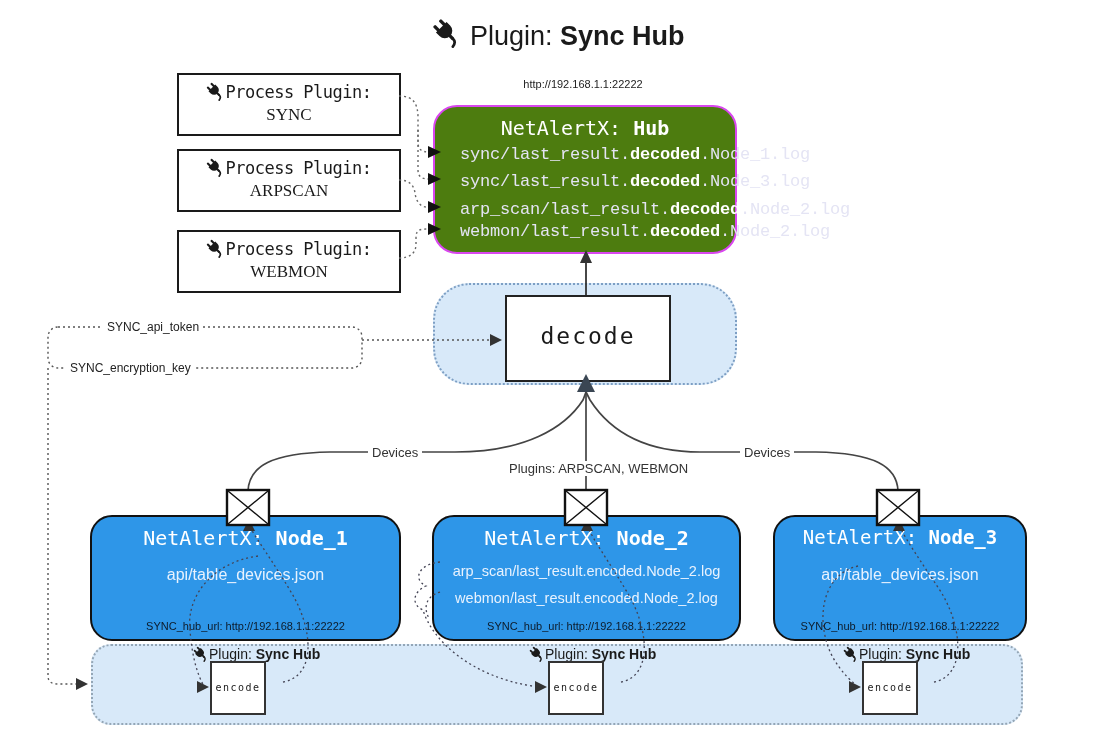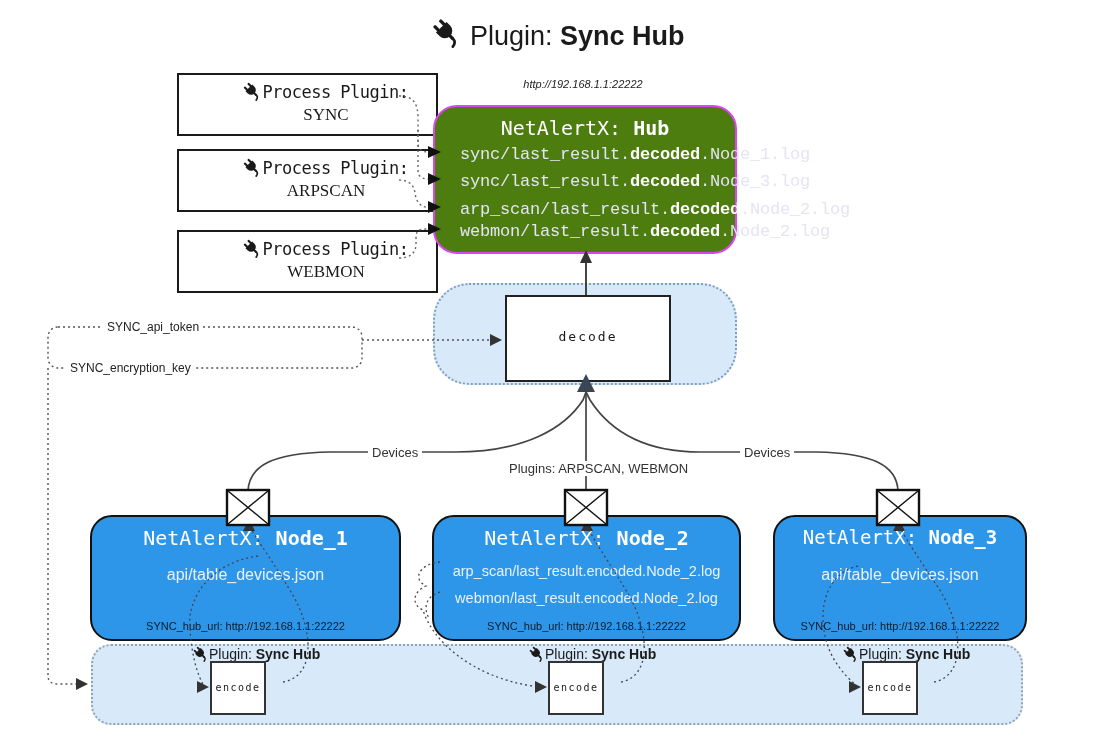--- a/index.html
+++ b/index.html
@@ -8,38 +8,38 @@
   .mono{font-family:"DejaVu Sans Mono","Liberation Mono",monospace;}
   .abs{position:absolute;}
   .plug{display:inline-block;vertical-align:-3px;}
 
   
   .title{left:0;right:0;top:18px;text-align:center;font-size:27px;z-index:6;}
   .title b{font-weight:bold;}
 
   
   .pbox{left:177px;width:220px;height:59px;background:#fff;border:2px solid #1a1a1a;
-        text-align:center;z-index:2;padding-left:37px;}
+        text-align:center;z-index:2;}
   .pbox .l1{font-size:17px;margin-top:7px;letter-spacing:-0.5px;}
   .pbox .l2{font-size:17px;margin-top:3px;font-family:Liberation Serif, serif;}
 
   
-  .hub-url{left:433px;width:300px;top:78px;text-align:center;font-size:11px;color:#222;z-index:2;font-style:italic;}
+  .hub-url{left:433px;width:300px;top:78px;text-align:center;font-size:11px;color:#222;z-index:2;}
   .hub{left:433px;top:105px;width:300px;height:145px;background:#4d7c0f;border:2px solid #d946ef;
        border-radius:24px;z-index:2;color:#fff;}
   .hub .htitle{position:absolute;left:0;right:0;top:9px;text-align:center;font-size:20px;}
   .hub .entry{position:absolute;left:25px;font-size:17px;white-space:nowrap;
               color:#e4e4f4;letter-spacing:-0.2px;font-family:Liberation Mono, monospace;}
   .hub .entry b{color:#ffffff;}
 
   
   .decode-panel{left:433px;top:283px;width:304px;height:102px;background:#d8e9f9;
                 border:2px dotted #7d9fc4;border-radius:36px;z-index:1;box-sizing:border-box;}
   .decode-box{left:505px;top:295px;width:162px;height:83px;background:#fff;border:2px solid #222;
-              z-index:2;text-align:center;line-height:79px;font-size:13px;letter-spacing:2px;}
+              z-index:2;text-align:center;line-height:79px;font-size:23px;letter-spacing:2px;}
 
   
   .cfg{background:#fff;padding:0 4px;font-size:12px;color:#222;z-index:6;white-space:nowrap;}
 
   
   .flow{background:#fff;padding:0 4px;font-size:13px;color:#333;z-index:6;white-space:nowrap;}
 
   
   .node{background:#2e96e8;border:2px solid #111;border-radius:22px;z-index:2;color:#fff;}
   .node .ntitle{position:absolute;left:0;right:0;top:9px;text-align:center;font-size:20px;}

